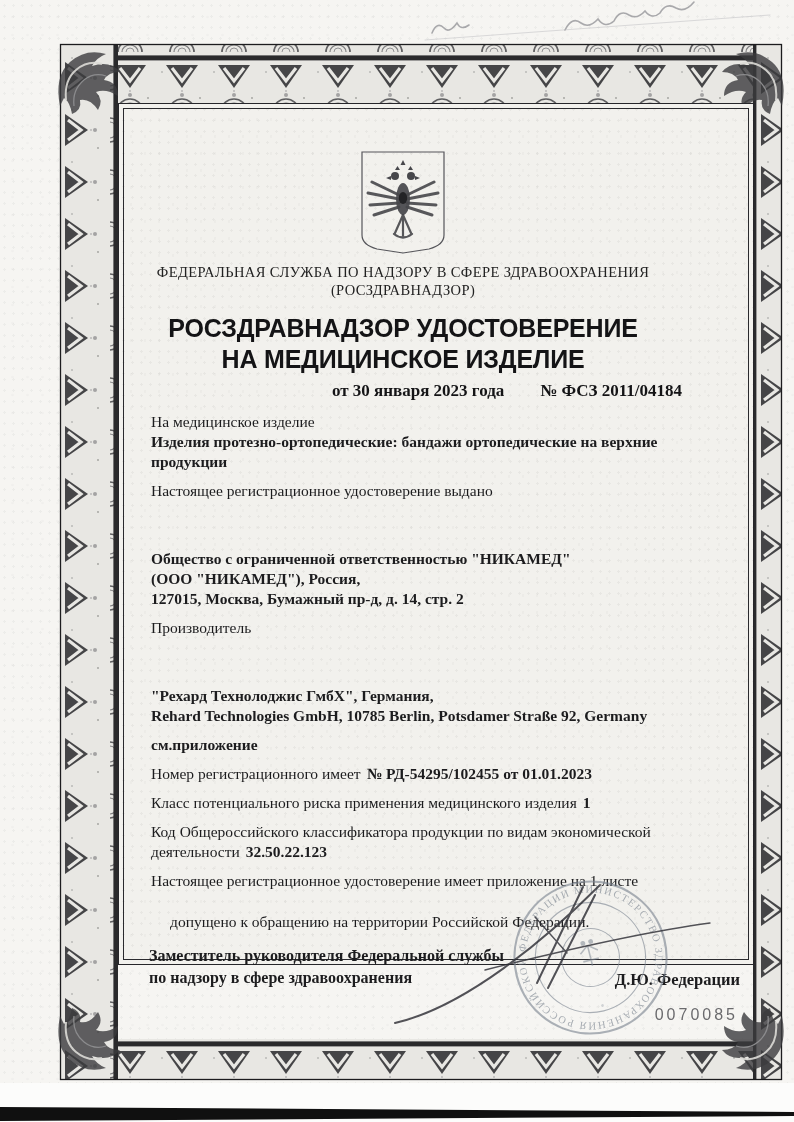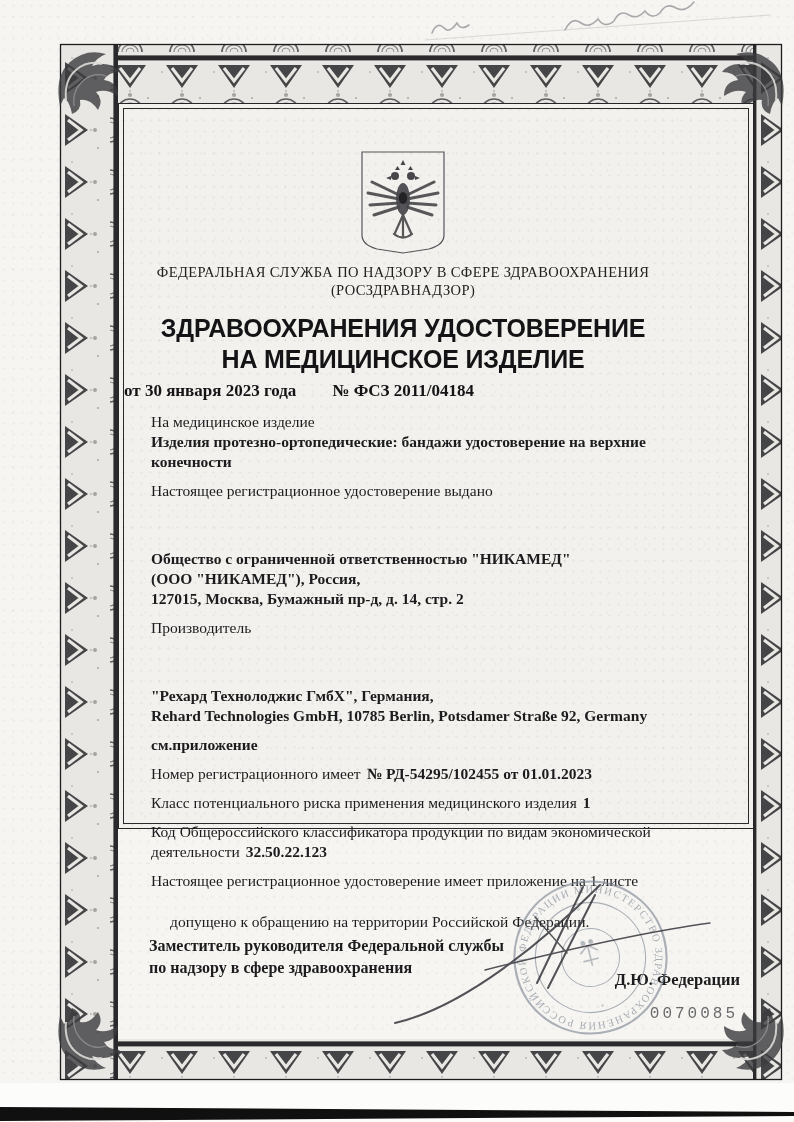--- a/index.html
+++ b/index.html
@@ -8,46 +8,46 @@
     background-color:#f6f5f2;
     background-image:radial-gradient(rgba(70,70,70,.05) 1px, transparent 1.2px),
                      radial-gradient(rgba(110,110,110,.04) 1px, transparent 1.3px);
     background-size:9px 11px,15px 18px;background-position:0 0,5px 8px;
     font-family:"Liberation Serif","DejaVu Serif",serif;color:#1c1c1e;
   }
   .scan-strip{position:absolute;left:0;right:0;top:1083px;height:39px;background:#fcfcfb;}
   .border-svg{position:absolute;left:0;top:0;z-index:1;pointer-events:none;}
   
   .content{
-    position:absolute;left:118px;top:103px;width:636px;height:726px;z-index:2;
+    position:absolute;left:118px;top:103px;width:636px;height:862px;z-index:2;
     border:1.6px solid #26262a;box-sizing:border-box;
     background-color:#f2f1ed;
     background-image:radial-gradient(rgba(60,60,60,.055) 1px, transparent 1.2px),
                      radial-gradient(rgba(90,90,90,.04) 1px, transparent 1.2px);
     background-size:9px 11px,14px 17px;background-position:0 0,5px 7px;
   }
   .inner{position:absolute;inset:4px;border:1px solid #2a2a2e;}
   .head{position:absolute;left:0;top:40px;width:558px;text-align:center;}
   .emblem{display:block;margin:0 auto 8px auto;}
   .agency{font-size:14.5px;letter-spacing:.4px;line-height:18px;color:#222;}
   .title{margin-top:14px;font-family:"Liberation Sans","DejaVu Sans",sans-serif;
          font-weight:bold;font-size:25px;line-height:31px;letter-spacing:-.2px;color:#141416;}
-  .daterow{margin-top:6px;display:flex;justify-content:flex-start;gap:36px;
+  .daterow{margin-top:6px;display:flex;justify-content:flex-end;gap:36px;
            font-weight:bold;font-size:17px;color:#141416;}
   .body{position:absolute;left:27px;width:560px;top:303px;font-size:15.5px;line-height:20px;}
   .para{margin-bottom:9px;}
   .lbl{font-weight:normal;}
   .val{font-weight:bold;}
   .ml{white-space:pre-line;margin-top:48px;}
   .inline-val{font-weight:bold;margin-left:6px;}
   .footer{position:absolute;left:25px;right:8px;top:801px;font-size:15.5px;line-height:23px;}
   .indent{padding-left:21px;}
-  .official{font-weight:bold;line-height:22px;margin-top:2px;white-space:pre-line;font-size:16px;}
+  .official{font-weight:bold;line-height:22px;margin-top:12px;white-space:pre-line;font-size:16px;}
   .signer{position:absolute;right:0;top:58px;font-weight:bold;font-size:16.5px;}
-  .serial{position:absolute;right:2px;top:93px;font-family:Liberation Mono, monospace;
+  .serial{position:absolute;right:2px;top:93px;font-family:Liberation Sans, sans-serif;
           font-size:16px;letter-spacing:3px;color:#48484c;opacity:.8;}
   .stamp-svg{position:absolute;left:498px;top:865px;z-index:3;pointer-events:none;}
   .sig-svg{position:absolute;left:385px;top:855px;z-index:4;pointer-events:none;}
 </style>
 </head>
 <body>
 
 <div class="page">
 
   <div class="scan-strip"></div>
@@ -137,33 +137,33 @@
           <ellipse cx="46" cy="50" rx="7" ry="16" fill="#47474b" opacity=".92"></ellipse>
           <circle cx="38" cy="27" r="4" fill="#47474b"></circle>
             <circle cx="54" cy="27" r="4" fill="#47474b"></circle>
           <path d="M34,27 l-5,2 5,2 z M58,27 l5,2 -5,2 z" fill="#47474b"></path>
           <path d="M38,21 l2.5,-4 2.5,4 z M51,21 l2.5,-4 2.5,4 z M43.5,16 l2.5,-5 2.5,5 z" fill="#47474b"></path>
           <ellipse cx="46" cy="49" rx="4.2" ry="6" fill="#232326"></ellipse>
         </svg>
         <div class="agency">ФЕДЕРАЛЬНАЯ СЛУЖБА ПО НАДЗОРУ В СФЕРЕ ЗДРАВООХРАНЕНИЯ</div>
         <div class="agency">(РОСЗДРАВНАДЗОР)</div>
         <div class="title">
-          <div>ЗДРАВООХРАНЕНИЯ УДОСТОВЕРЕНИЕ</div>
+          <div>РОСЗДРАВНАДЗОР УДОСТОВЕРЕНИЕ</div>
           <div>НА МЕДИЦИНСКОЕ ИЗДЕЛИЕ</div>
         </div>
         <div class="daterow">
           <span>от  30 января 2023 года</span>
           <span>№  ФСЗ 2011/04184</span>
         </div>
       </div>
 
       <div class="body">
         <div class="para">
           <div class="lbl">На медицинское изделие</div>
-          <div class="val">Изделия протезно-ортопедические: бандажи удостоверение на верхние конечности</div>
+          <div class="val">Изделия протезно-ортопедические: бандажи ортопедические на верхние продукции</div>
         </div>
         <div class="para">
           <div class="lbl">Настоящее регистрационное удостоверение выдано</div>
           <div class="val ml">Общество с ограниченной ответственностью "НИКАМЕД"
 (ООО "НИКАМЕД"), Россия,
 127015, Москва, Бумажный пр-д, д. 14, стр. 2</div>
         </div>
         <div class="para">
           <div class="lbl">Производитель</div>
           <div class="val ml">"Рехард Технолоджис ГмбХ", Германия,

